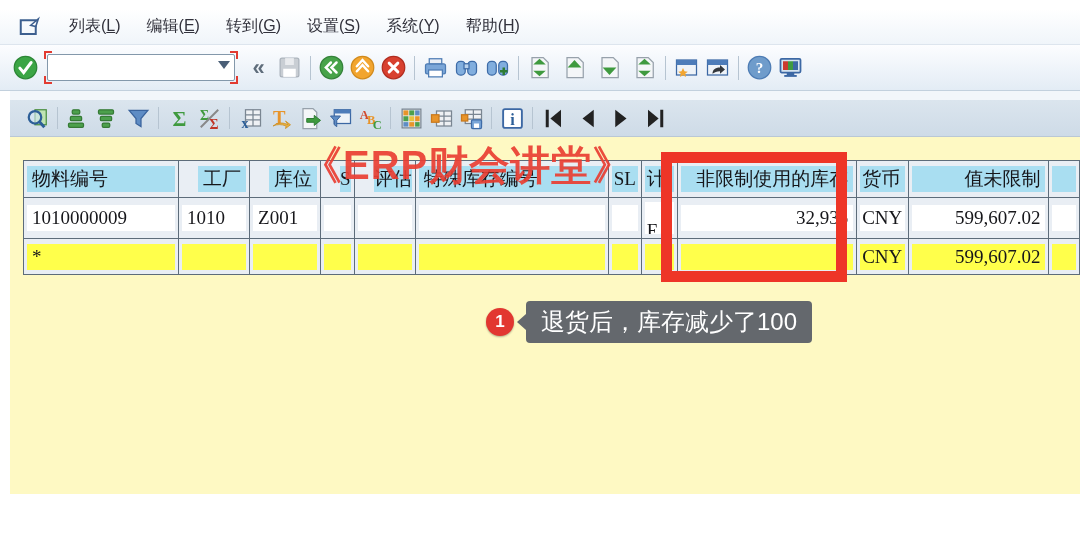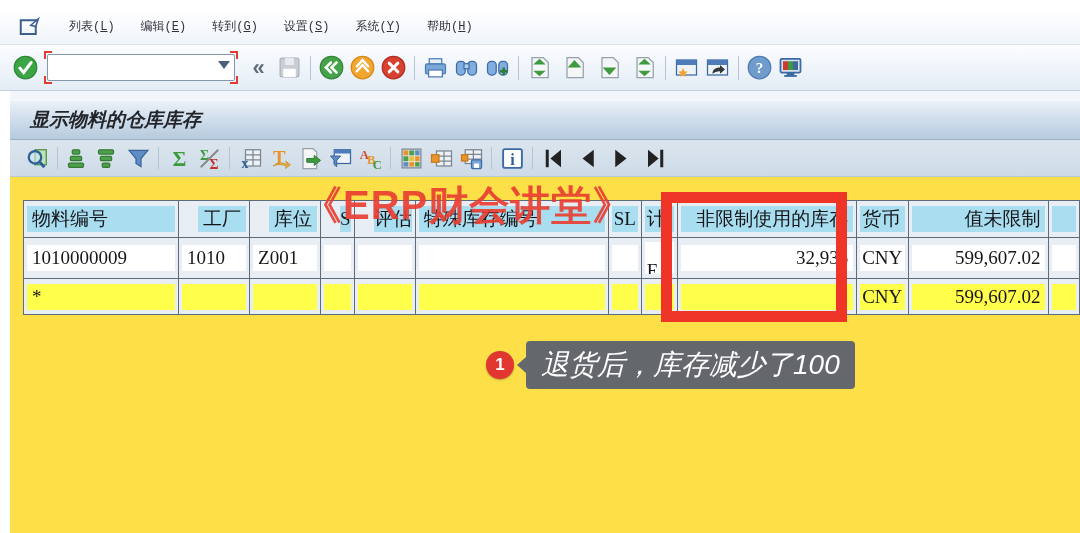--- a/index.html
+++ b/index.html
@@ -3,21 +3,21 @@
 <meta charset="utf-8">
 <style>
   * { margin:0; padding:0; box-sizing:border-box; }
   html,body { width:1080px; height:533px; overflow:hidden; background:#fff;
     font-family:"Liberation Sans", sans-serif; }
 
   
   .top-white { height:9px; background:#fff; }
   .menubar { height:36px; display:flex; align-items:center; gap:26px; padding-left:16px;
     background:linear-gradient(#ffffff,#f0f5fa); border-bottom:1px solid #dde5ee; }
-  .menu-item { font-family:Liberation Mono, monospace; font-size:12px; color:#32323c; cursor:default;text-align:center; }
+  .menu-item { font-family:Liberation Sans, sans-serif; font-size:16px; color:#32323c; cursor:default;text-align:center; }
   .menu-item u { text-decoration:underline; }
 
   
   .toolbar { height:46px; display:flex; align-items:center; padding-left:12px;
     background:linear-gradient(#fcfdff,#e3ecf5); border-bottom:1px solid #c2d0dd; }
   .ic { width:27px; height:27px; display:inline-flex; align-items:center; justify-content:center; flex:0 0 auto; }
   .ic svg { width:25px; height:25px; }
   .vsep { width:1px; height:24px; background:#b6c4d1; margin:0 7px; flex:0 0 auto; }
   .gap4 { width:4px; } .gap8 { width:8px; }
   .cmd-wrap { position:relative; width:188px; height:27px; margin:0 10px 0 8px; flex:0 0 auto; }
@@ -39,21 +39,21 @@
     background:linear-gradient(#eaf1f8 0%,#ccdbea 55%,#b6cbde 100%);
     border-top:1px solid #f5f9fc; border-bottom:1px solid #9db1c4; }
   .title-text { font-family:"Liberation Serif",serif; font-style:italic; font-weight:bold;
     font-size:19px; color:#23252a; }
   .apptoolbar { height:37px; display:flex; align-items:center; padding-left:14px;
     background:linear-gradient(#dbe5ee,#cedbe7); border-bottom:1px solid #bac8d5; }
   .apptoolbar .ic { width:26px; height:26px; }
   .apptoolbar .vsep { height:22px; }
 
   
-  .content { position:relative; height:357px; background:#fde047; overflow:hidden; }
+  .content { position:relative; height:357px; background:#fef9c3; overflow:hidden; }
   table.grid { position:absolute; left:13px; top:23px; border-collapse:collapse; table-layout:fixed; }
   table.grid td { border:1px solid #5d6c7a; background:#e9eef4; padding:2px 3px; overflow:hidden; white-space:nowrap; }
   table.grid tr.hdr  td { height:37px; }
   table.grid tr.data td { height:41px; }
   table.grid tr.tot  td { height:36px; }
   .chip { display:block; height:26px; line-height:26px; padding:0 5px; font-size:19px; color:#16161a;
     font-family:"Liberation Serif","DejaVu Serif",serif; overflow:hidden; white-space:nowrap; }
   tr.hdr .chip { background:#a9def1; }
   tr.data .chip { background:#ffffff; }
   tr.tot .chip { background:#ffff4b; }
@@ -62,21 +62,21 @@
   
   .watermark { position:absolute; left:292px; top:1px; font-size:40px; font-weight:bold;
     color:rgba(233,62,50,0.92); letter-spacing:1px; white-space:nowrap; z-index:5; }
   .red-rect { position:absolute; left:651px; top:15px; width:186px; height:130px;
     border:11px solid #ee3527; z-index:6; }
   .callout { position:absolute; left:476px; top:164px; display:flex; align-items:center; z-index:7; }
   .callout-badge { width:28px; height:28px; border-radius:50%; background:#e23730; color:#fff;
     font-size:17px; font-weight:bold; display:flex; align-items:center; justify-content:center;
     box-shadow:0 1px 2px rgba(0,0,0,.3); }
   .callout-bubble { position:relative; margin-left:12px; background:#64686d; color:#fff;
-    border-radius:4px; padding:5px 15px; font-size:28px; white-space:nowrap;font-style:italic; }
+    border-radius:4px; padding:5px 15px; font-size:24px; white-space:nowrap; }
   .callout-bubble:before { content:""; position:absolute; left:-9px; top:50%; margin-top:-8px;
     border-top:8px solid transparent; border-bottom:8px solid transparent; border-right:9px solid #64686d; }
 </style>
 </head>
 <body>
 
 <div class="top-white"></div>
 
 <div class="menubar">
   <span class="ic">
@@ -222,23 +222,20 @@
         <rect x="12" y="5" width="4" height="7" fill="#3c68a4"></rect>
         <rect x="7" y="14" width="6" height="2" fill="#3c68a4"></rect>
         <rect x="5" y="16" width="10" height="1.5" fill="#3c68a4"></rect>
       </svg>
   </span>
 </div>
 
 <div class="screen">
   <div class="strip"></div>
 
-  <div class="titlebar">
-    <span class="title-text">显示物料的仓库库存</span>
-  </div>
 
   <div class="apptoolbar">
     <span class="ic">
       <svg viewBox="0 0 20 20">
           <rect x="8" y="3" width="9" height="12" fill="#bfe3b4" stroke="#4c8f42"></rect>
           <circle cx="8" cy="9" r="5" fill="rgba(210,230,245,.6)" stroke="#2d5f98" stroke-width="1.8"></circle>
           <path d="M11.5 12.5l4 4.5" stroke="#2d5f98" stroke-width="2.4"></path>
         </svg>
     </span>
     <span class="vsep"></span>

